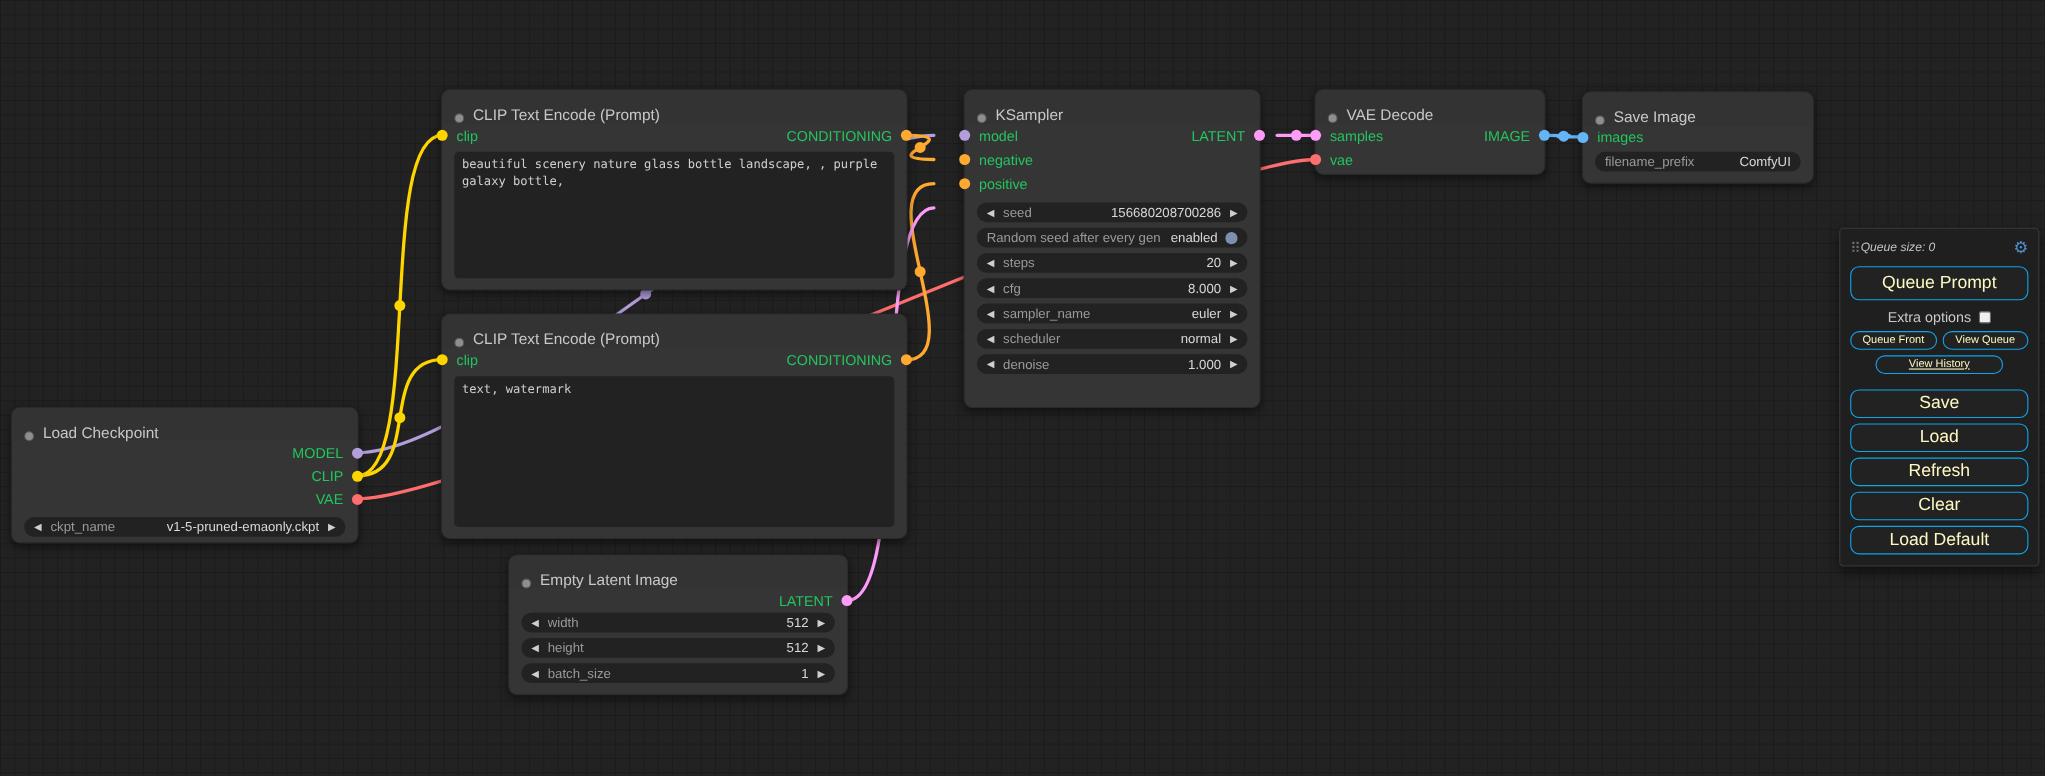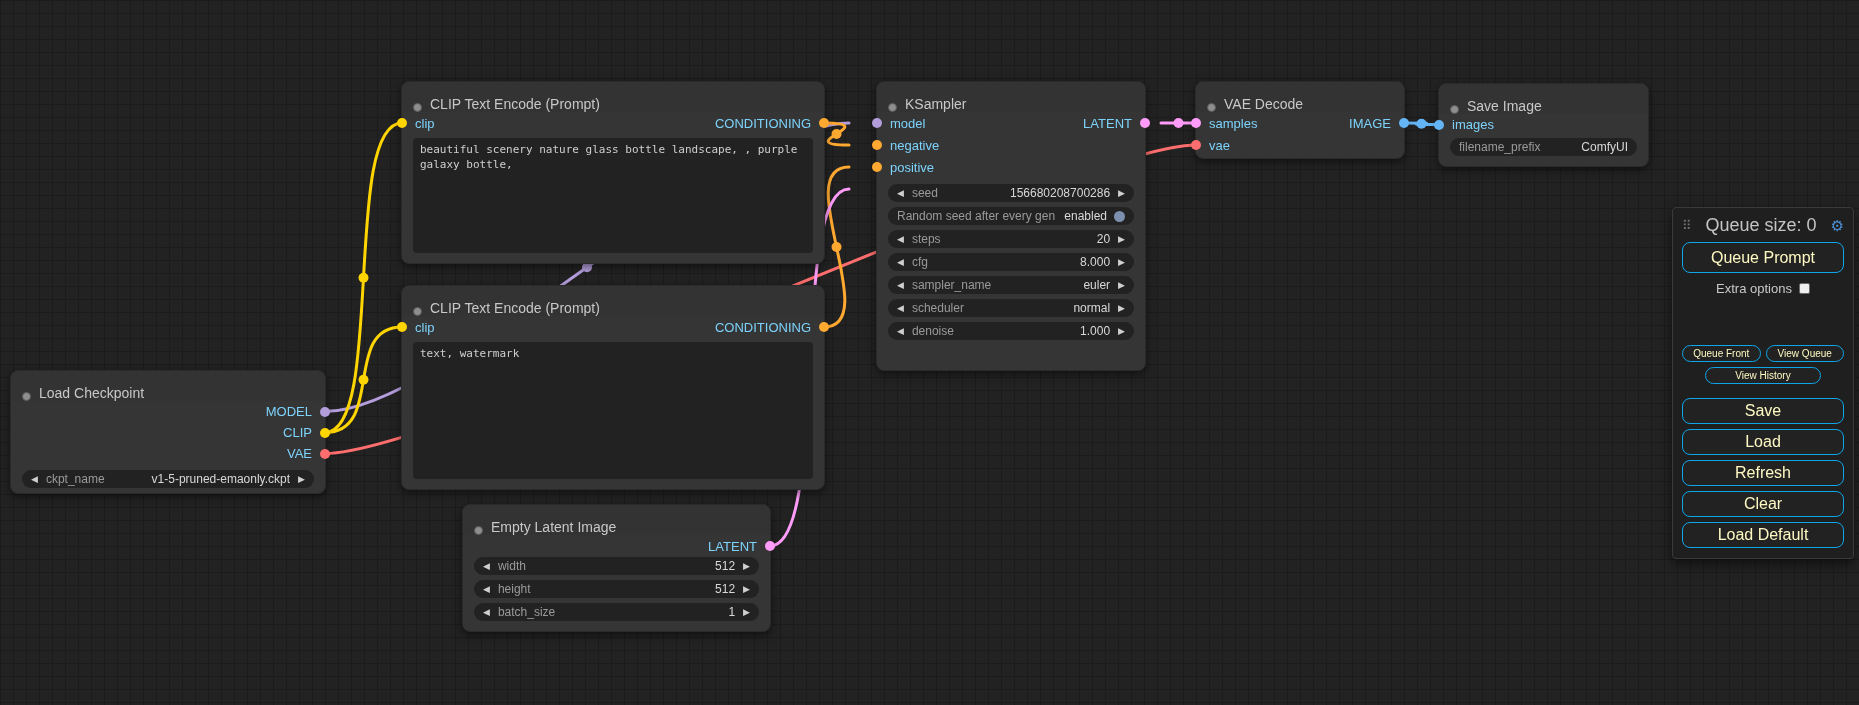--- a/index.html
+++ b/index.html
@@ -30,21 +30,21 @@
     background: #333;
     border-radius: 7px 7px 0 0;
     font-size: 14px; color: #c8c8c8;
     cursor: default;
   }
   .collapse-dot { width: 9px; height: 9px; border-radius: 50%; background: #8e8e8e; border: 1px solid #5a5a5a; flex: none; }
 
   .slot-row {
     position: relative; height: 22px; flex: none;
     display: flex; align-items: center;
-    font-size: 13px; color: #7dd3fc;
+    font-size: 13px; color: #22c55e;
     padding: 0 13px;
   }
   .slot-row.h21 { height: 21px; }
   .out-label { margin-left: auto; }
   .port {
     position: absolute; width: 10px; height: 10px; border-radius: 50%;
     top: 50%; transform: translateY(-50%);
     background: #888; cursor: crosshair;
   }
   .port.in  { left: -5px; }
@@ -82,38 +82,38 @@
   #menu {
     position: absolute; left: 1672px; top: 207px; width: 182px; z-index: 3;
     background: #1f1f1f;
     border: 1px solid #3a3a3a; border-radius: 4px;
     box-shadow: 0 5px 12px rgba(0,0,0,.55);
     padding: 6px 9px 10px;
     display: flex; flex-direction: column;
   }
   .menu-header { display: flex; align-items: center; height: 22px; margin-bottom: 4px; }
   .drag-icon { color: #6f6f6f; font-size: 13px; cursor: grab; }
-  .queue-size { flex: 1; text-align: center; color: #c4c4c4; font-size: 18px; }
+  .queue-size { flex: 1; text-align: left; color: #c4c4c4; font-size: 11px; font-style: italic; }
   .gear-icon { color: #4d8fd1; font-size: 15px; cursor: pointer; line-height: 1; }
   .btn {
     background: #222; border: 1px solid #0ea5e9; border-radius: 8px;
     color: #fef9c3; font-family: inherit; cursor: pointer;
     display: block;
   }
   #queue-prompt { width: 100%; height: 31px; font-size: 16px; margin-top: 2px; }
   .btn.big { width: 100%; height: 26px; font-size: 16px; margin-top: 5px; }
   .btn.group-start { margin-top: 14px; }
   .extra-row {
     display: flex; align-items: center; justify-content: center; gap: 7px;
     margin: 8px 0 5px; color: #c9c9c9; font-size: 13px;
   }
   .checkbox { width: 11px; height: 11px; background: #f0f0f0; border: 1px solid #6a6a6a; border-radius: 2px; cursor: pointer; }
   .small-row { display: flex; gap: 5px; justify-content: center; }
-  .btn.small { font-size: 10px; padding: 2px 6px; border-radius: 9px; flex: 1; margin-top: 44px; }
-  .btn.view-history { font-size: 10px; padding: 2px 6px; border-radius: 9px; width: 72%; margin: 5px auto 0; }
+  .btn.small { font-size: 10px; padding: 2px 6px; border-radius: 9px; flex: 1; }
+  .btn.view-history { font-size: 10px; padding: 2px 6px; border-radius: 9px; width: 72%; margin: 5px auto 0; text-decoration: underline; }
 </style>
 </head>
 <body>
 
 <div id="canvas" style="position:absolute;inset:0;">
 
   <svg id="wires" width="1859" height="705" viewBox="0 0 1859 705">
       <path d="M 325 411.5 C 445 411.5 729 123 849 123" fill="none" stroke="#B39DDB" stroke-width="3" stroke-linecap="round"></path>
       <circle cx="587" cy="267.25" r="5" fill="#B39DDB"></circle>
       <path d="M 325 432.5 C 385 432.5 342 123 402 123" fill="none" stroke="#FFD500" stroke-width="3" stroke-linecap="round"></path>

